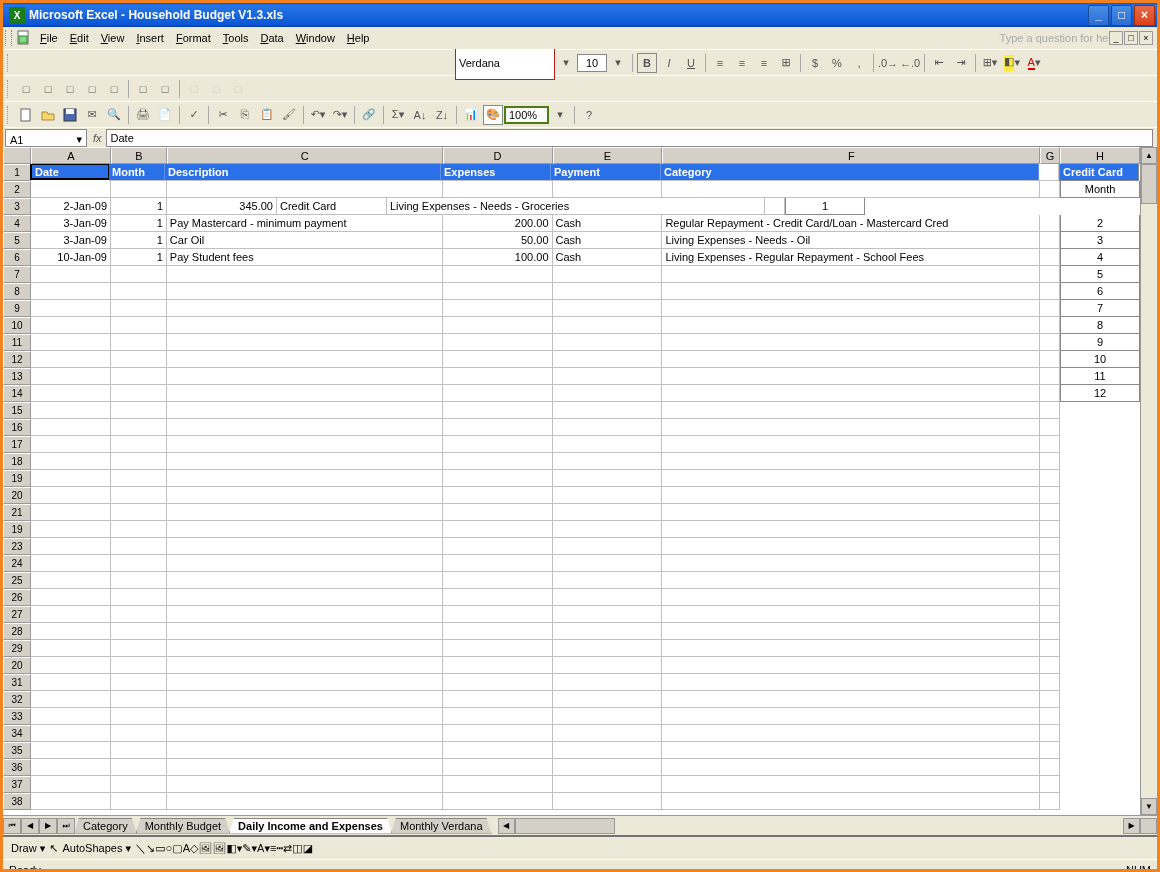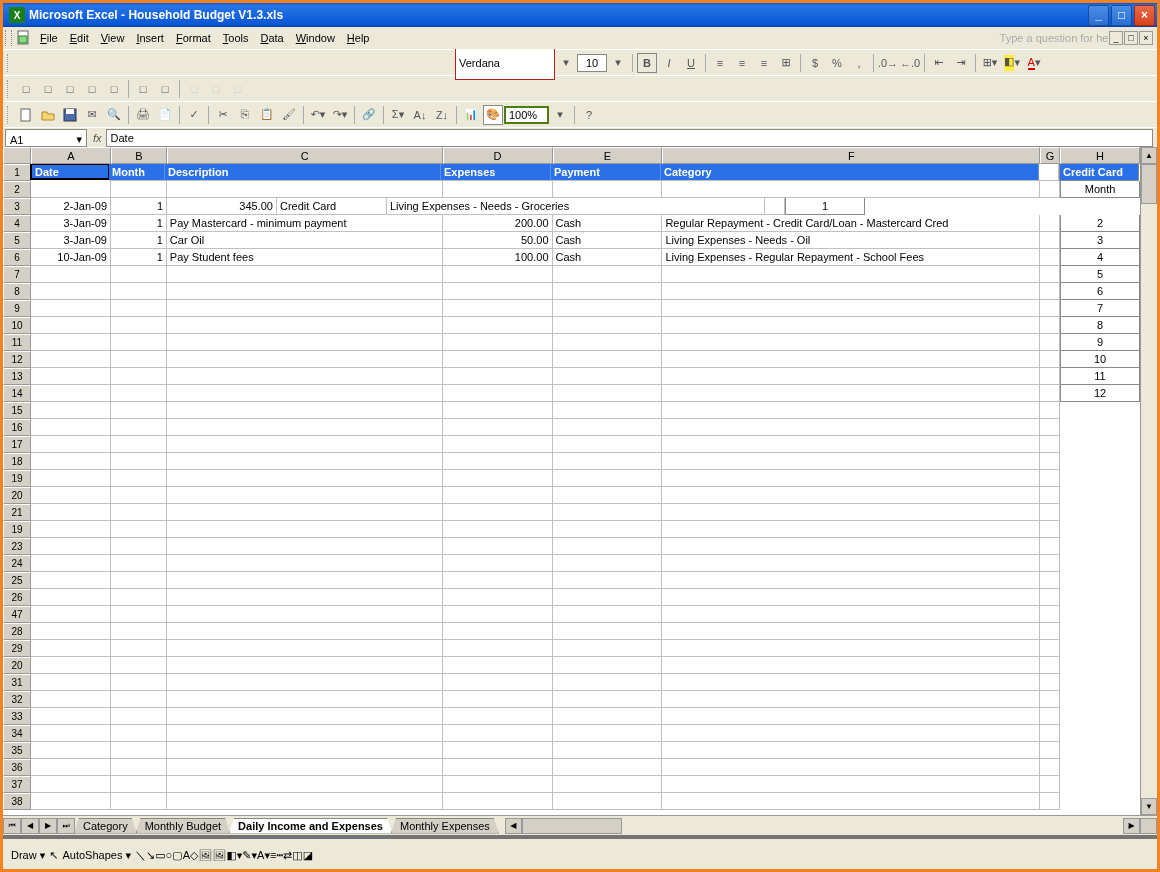--- a/index.html
+++ b/index.html
@@ -49,21 +49,21 @@
 .vscroll .thumb { height: 40px; background: #d4d0c8; border: 1px solid #999; }
 .vscroll .track { flex: 1; background: #ece9d8; }
 .sheet-tabs { height: 20px; background: #ece9d8; display: flex; align-items: center; border-top: 1px solid #999; }
 .sheet-tabs .nav-btn { width: 18px; height: 16px; background: #d4d0c8; border: 1px solid #999; display: flex; align-items: center; justify-content: center; font-size: 8px; margin: 0 0px; }
 .sheet-tab { height: 16px; padding: 0 8px; background: #d4d0c8; border: 1px solid #888; margin-left: -1px; font-size: 11px; display: flex; align-items: center; clip-path: polygon(5px 0, calc(100% - 5px) 0, 100% 100%, 0 100%); }
 .sheet-tab.active { background: #fff; font-weight: bold; }
 .hscroll { flex: 1; height: 16px; background: #ece9d8; display: flex; margin-left: 6px; }
 .hscroll .sbtn { width: 17px; background: #d4d0c8; border: 1px solid #999; font-size: 8px; display: flex; align-items: center; justify-content: center; }
 .hscroll .track { flex: 1; background: #ece9d8; }
 .hscroll .thumb { width: 100px; height: 100%; background: #d4d0c8; border: 1px solid #999; }
-.draw-toolbar { height: 24px; background: #ece9d8; display: flex; align-items: center; padding: 16px 4px; border-top: 4px solid #737373; }
+.draw-toolbar { height: 24px; background: #ece9d8; display: flex; align-items: center; padding: 4px 4px; border-top: 2px solid #737373; }
 .statusbar { height: 20px; background: #ece9d8; display: flex; align-items: center; padding: 0 6px; border-top: 1px solid #fff; justify-content: space-between; font-size: 11px; }
 svg { display: block; }
 </style>
 </head>
 <body>
 
 <div class="titlebar">
   <div class="excel-icon">X</div>
   <div class="title">
     <span>Microsoft Excel</span> - <span>Household Budget V1.3.xls</span>
@@ -496,21 +496,21 @@
           <div class="cell c-A"></div>
           <div class="cell c-B"></div>
           <div class="cell c-C"></div>
           <div class="cell c-D"></div>
           <div class="cell c-E"></div>
           <div class="cell c-F"></div>
           <div class="cell c-G" style="background: rgb(255, 255, 255);"></div>
           <div class="cell c-H" style="border-right: none; border-bottom: none;"></div>
         </div>
         <div class="row">
-          <div class="row-h">47</div>
+          <div class="row-h">27</div>
           <div class="cell c-A"></div>
           <div class="cell c-B"></div>
           <div class="cell c-C"></div>
           <div class="cell c-D"></div>
           <div class="cell c-E"></div>
           <div class="cell c-F"></div>
           <div class="cell c-G" style="background: rgb(255, 255, 255);"></div>
           <div class="cell c-H" style="border-right: none; border-bottom: none;"></div>
         </div>
         <div class="row">
@@ -646,21 +646,21 @@
 
 <div class="sheet-tabs">
   <div class="nav-btn">⏮</div>
   <div class="nav-btn">◀</div>
   <div class="nav-btn">▶</div>
   <div class="nav-btn">⏭</div>
   <div id="tabs" style="display:flex">
       <div class="sheet-tab">Category</div>
       <div class="sheet-tab">Monthly Budget</div>
       <div class="sheet-tab active">Daily Income and Expenses</div>
-      <div class="sheet-tab">Monthly Expenses</div>
+      <div class="sheet-tab">Monthly Verdana</div>
     </div>
   <div class="hscroll">
     <div class="sbtn">◀</div>
     <div class="thumb"></div>
     <div class="track"></div>
     <div class="sbtn">▶</div>
   </div>
   <div style="width:17px;height:16px;background:#d4d0c8;border:1px solid #999"></div>
 </div>
 

